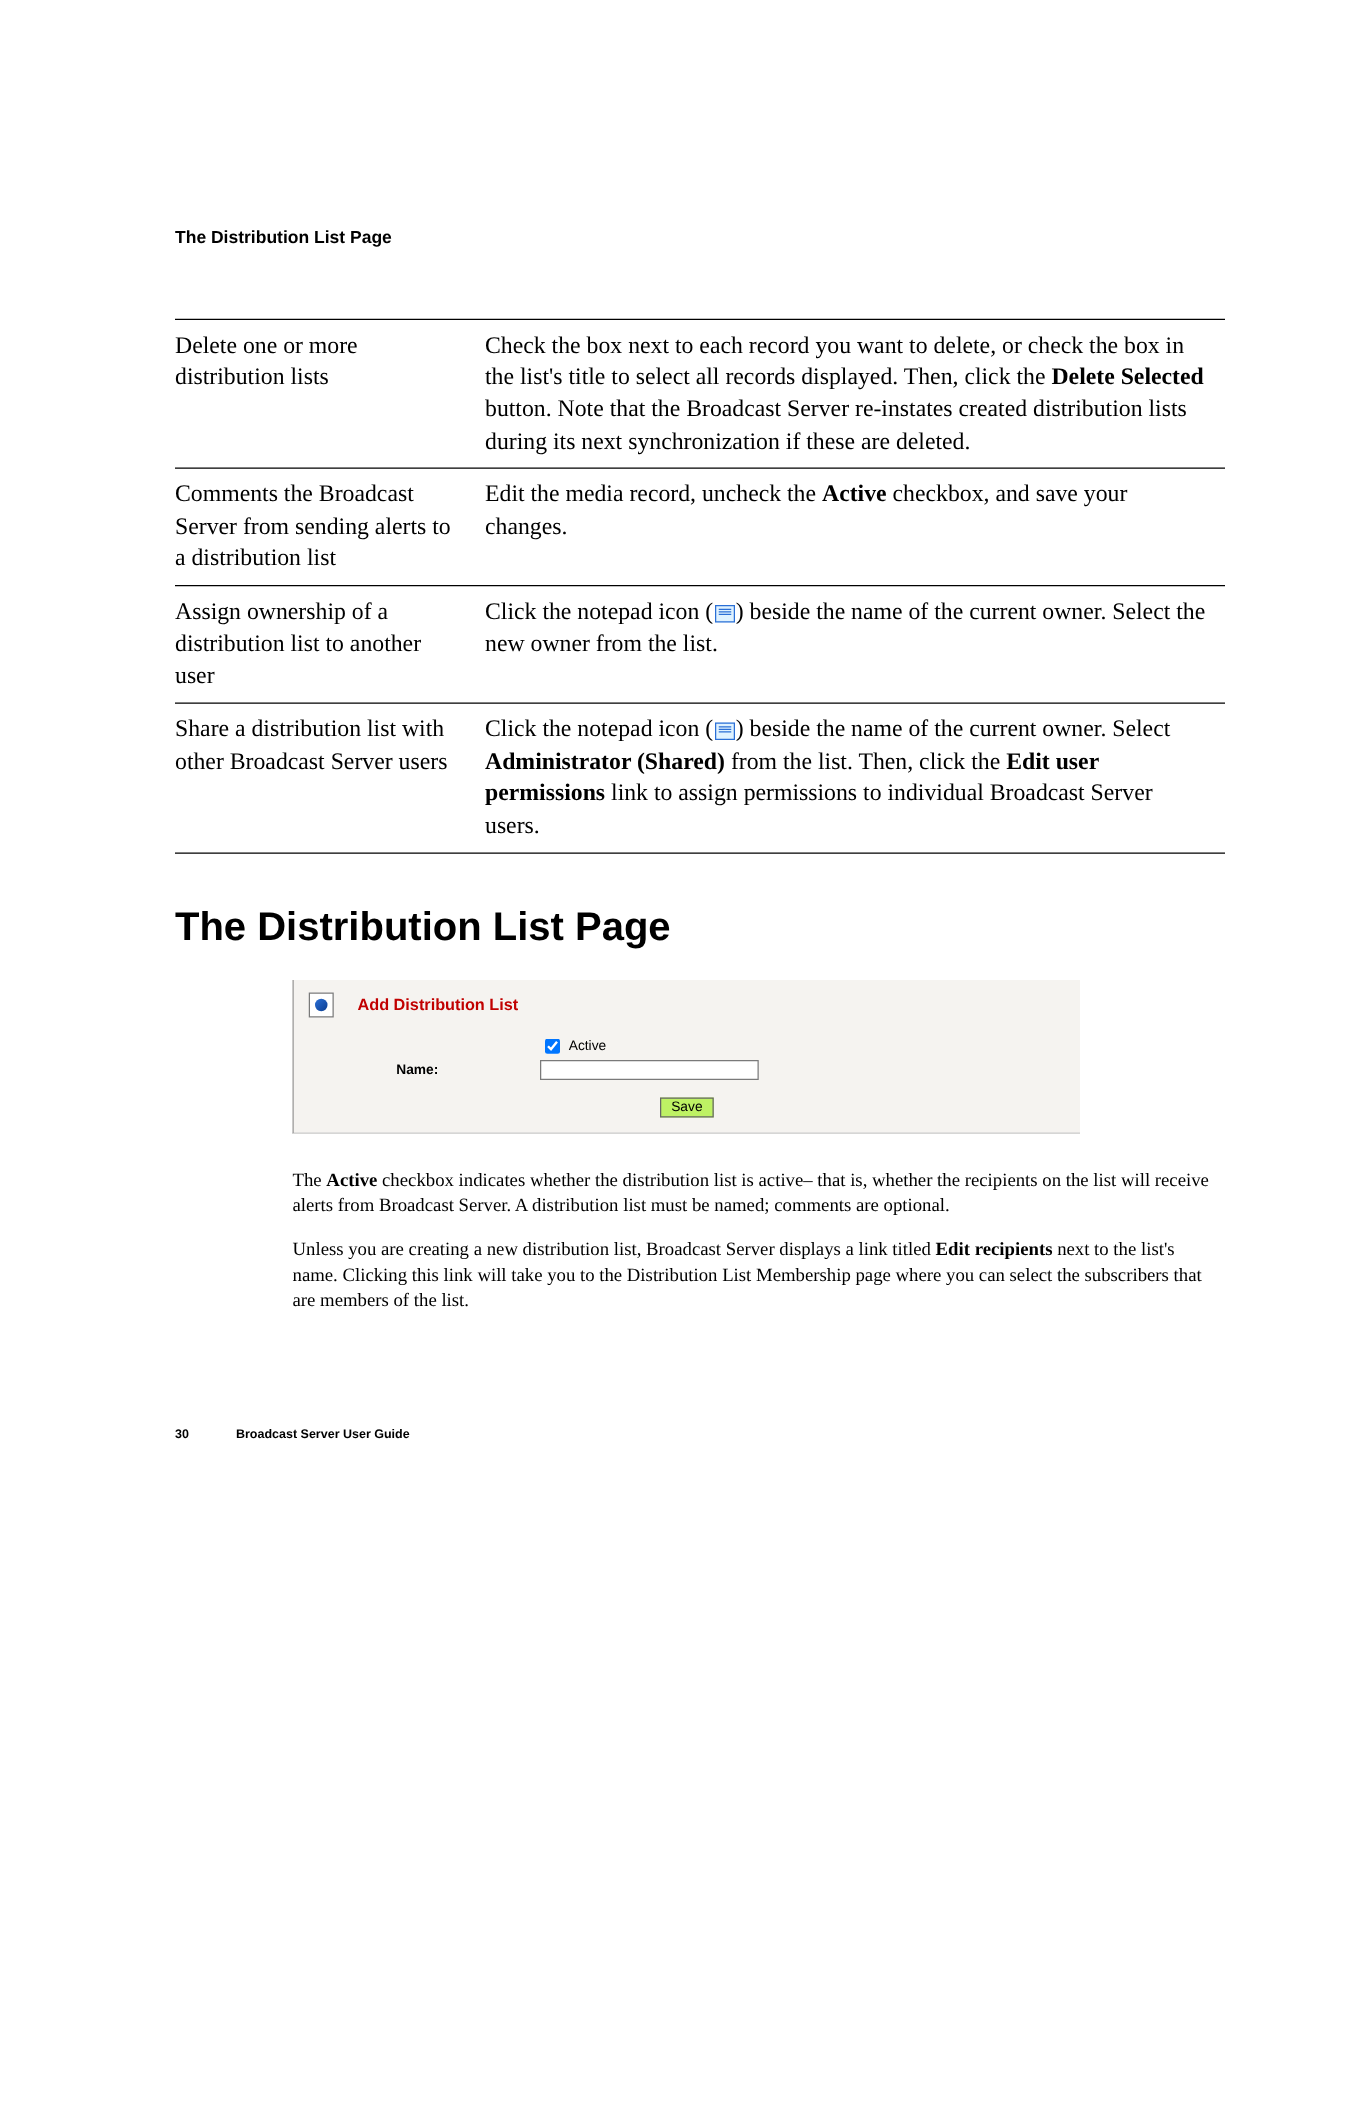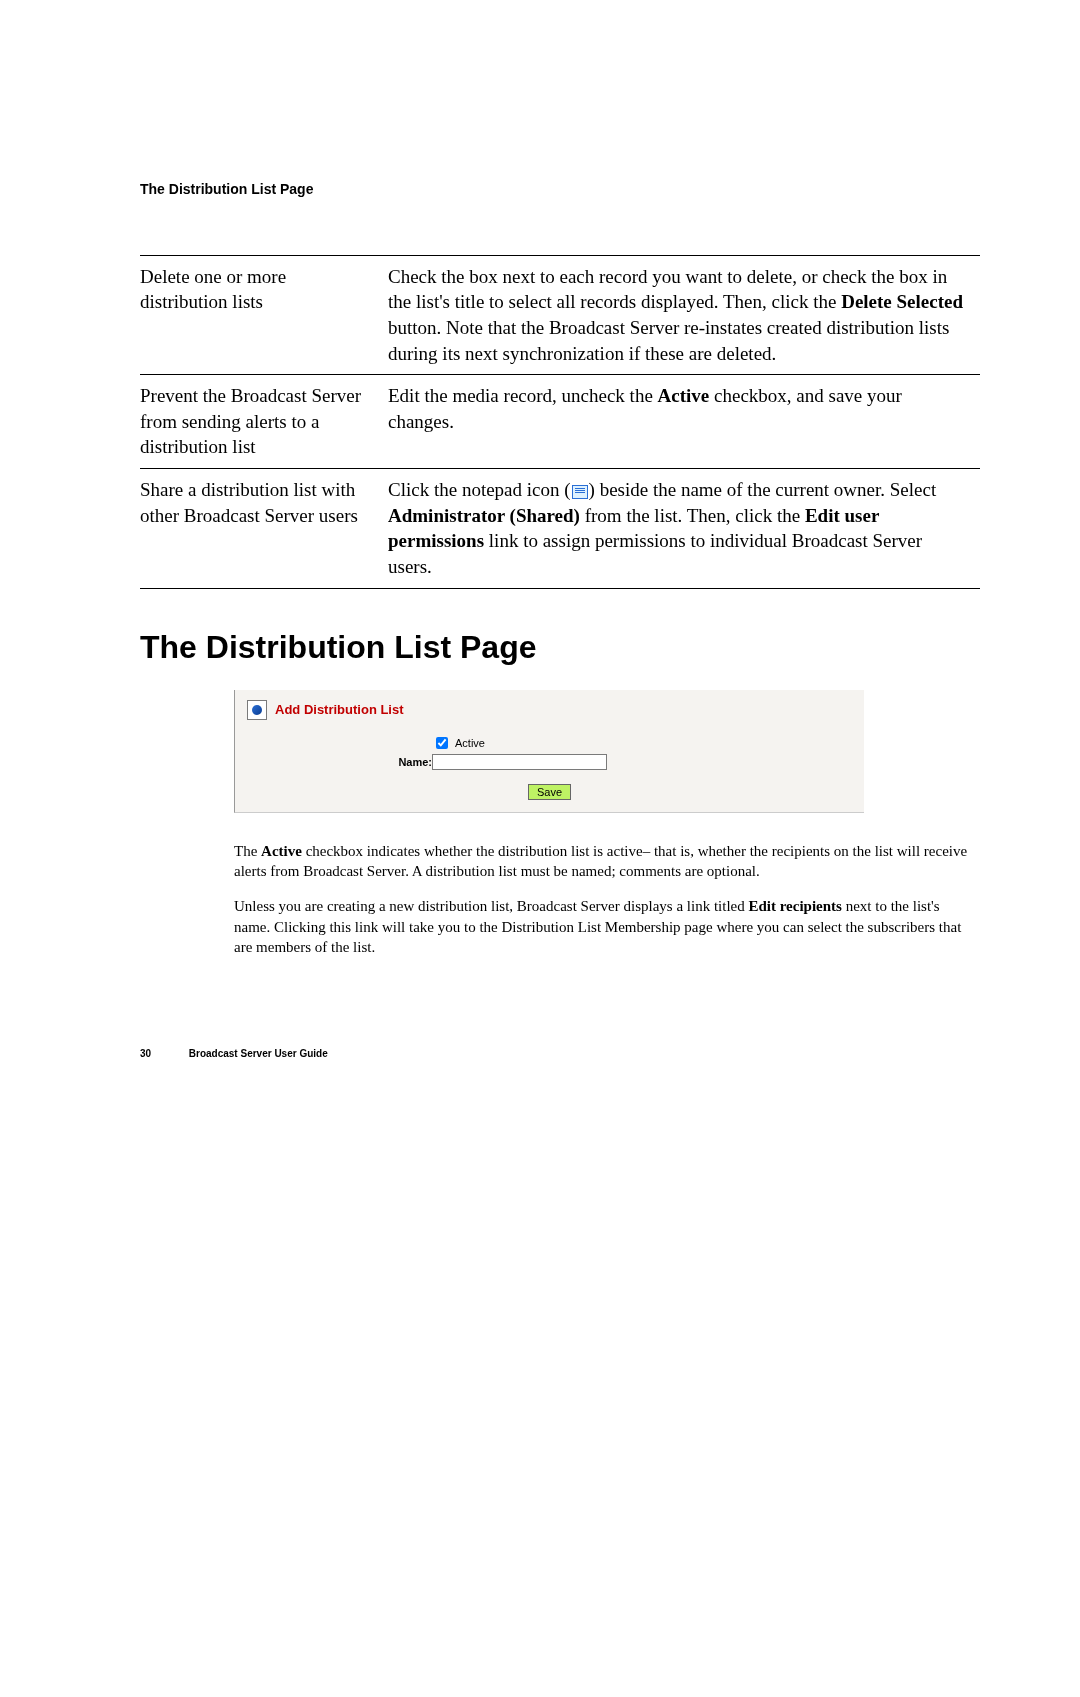--- a/index.html
+++ b/index.html
@@ -49,41 +49,41 @@
     width: 630px;
     background: #f5f3f0;
     border-left: 1px solid #999;
     border-bottom: 1px solid #ccc;
     font-family: Arial, Helvetica, sans-serif;
     font-size: 11px;
     color: #000;
     padding: 10px 12px 12px 12px;
     box-sizing: border-box;
   }
-  .ss-header { display: flex; align-items: center; gap: 8px; margin-bottom: 14px; }
+  .ss-header { display: flex; align-items: center; gap: 19px; margin-bottom: 14px; }
   .ss-icon {
     width: 18px; height: 18px;
     background: #fff;
     border: 1px solid #7a7a7a;
     display: flex; align-items: center; justify-content: center;
   }
   .ss-icon-inner {
     width: 10px; height: 10px;
     background: linear-gradient(135deg,#2a6fd6,#0a3c90);
     border-radius: 50%;
   }
   .ss-title {
     color: #c10000;
     font-weight: bold;
     font-size: 13px;
   }
   .ss-form { margin-left: 70px; }
   .ss-row { display: flex; align-items: flex-start; margin-bottom: 2px; }
   .ss-check-row { margin-left: 115px; display:flex; align-items:center; gap:4px; margin-bottom:2px;}
-  .ss-label { width: 115px; font-weight: bold; font-size: 11px; padding-top:2px;text-align:right;}
+  .ss-label { width: 115px; font-weight: bold; font-size: 11px; padding-top:2px;}
   .ss-input {
     width: 175px; height: 16px;
     border: 1px solid #7a7a7a;
     background: #fff;
     box-sizing: border-box;
     font-size: 11px;
     padding: 0 2px;
   }
   .ss-textarea {
     width: 360px; height: 58px;
@@ -155,23 +155,29 @@
 
   <table class="tasks">
     <tbody>
         <tr>
       <td class="col1">Delete one or more distribution lists</td>
       <td>
         <span>Check the box next to each record you want to delete, or check the box in the list's title to select all records displayed. Then, click the </span><b>Delete Selected</b><span> button. Note that the Broadcast Server re-instates created distribution lists during its next synchronization if these are deleted.</span>
       </td>
     </tr>
     <tr>
-      <td class="col1">Prevent the Broadcast Server from sending alerts to a distribution list</td>
+      <td class="col1">Comments the Broadcast Server from sending alerts to a distribution list</td>
       <td>
         <span>Edit the media record, uncheck the </span><b>Active</b><span> checkbox, and save your changes.</span>
+      </td>
+    </tr>
+    <tr>
+      <td class="col1">Assign ownership of a distribution list to another user</td>
+      <td>
+        <span>Click the notepad icon (</span><span class="notepad-icon"></span><span>) beside the name of the current owner. Select the new owner from the list.</span>
       </td>
     </tr>
     <tr>
       <td class="col1">Share a distribution list with other Broadcast Server users</td>
       <td>
         <span>Click the notepad icon (</span><span class="notepad-icon"></span><span>) beside the name of the current owner. Select </span><b>Administrator (Shared)</b><span> from the list. Then, click the </span><b>Edit user permissions</b><span> link to assign permissions to individual Broadcast Server users.</span>
       </td>
     </tr>
   </tbody>
     </table>

